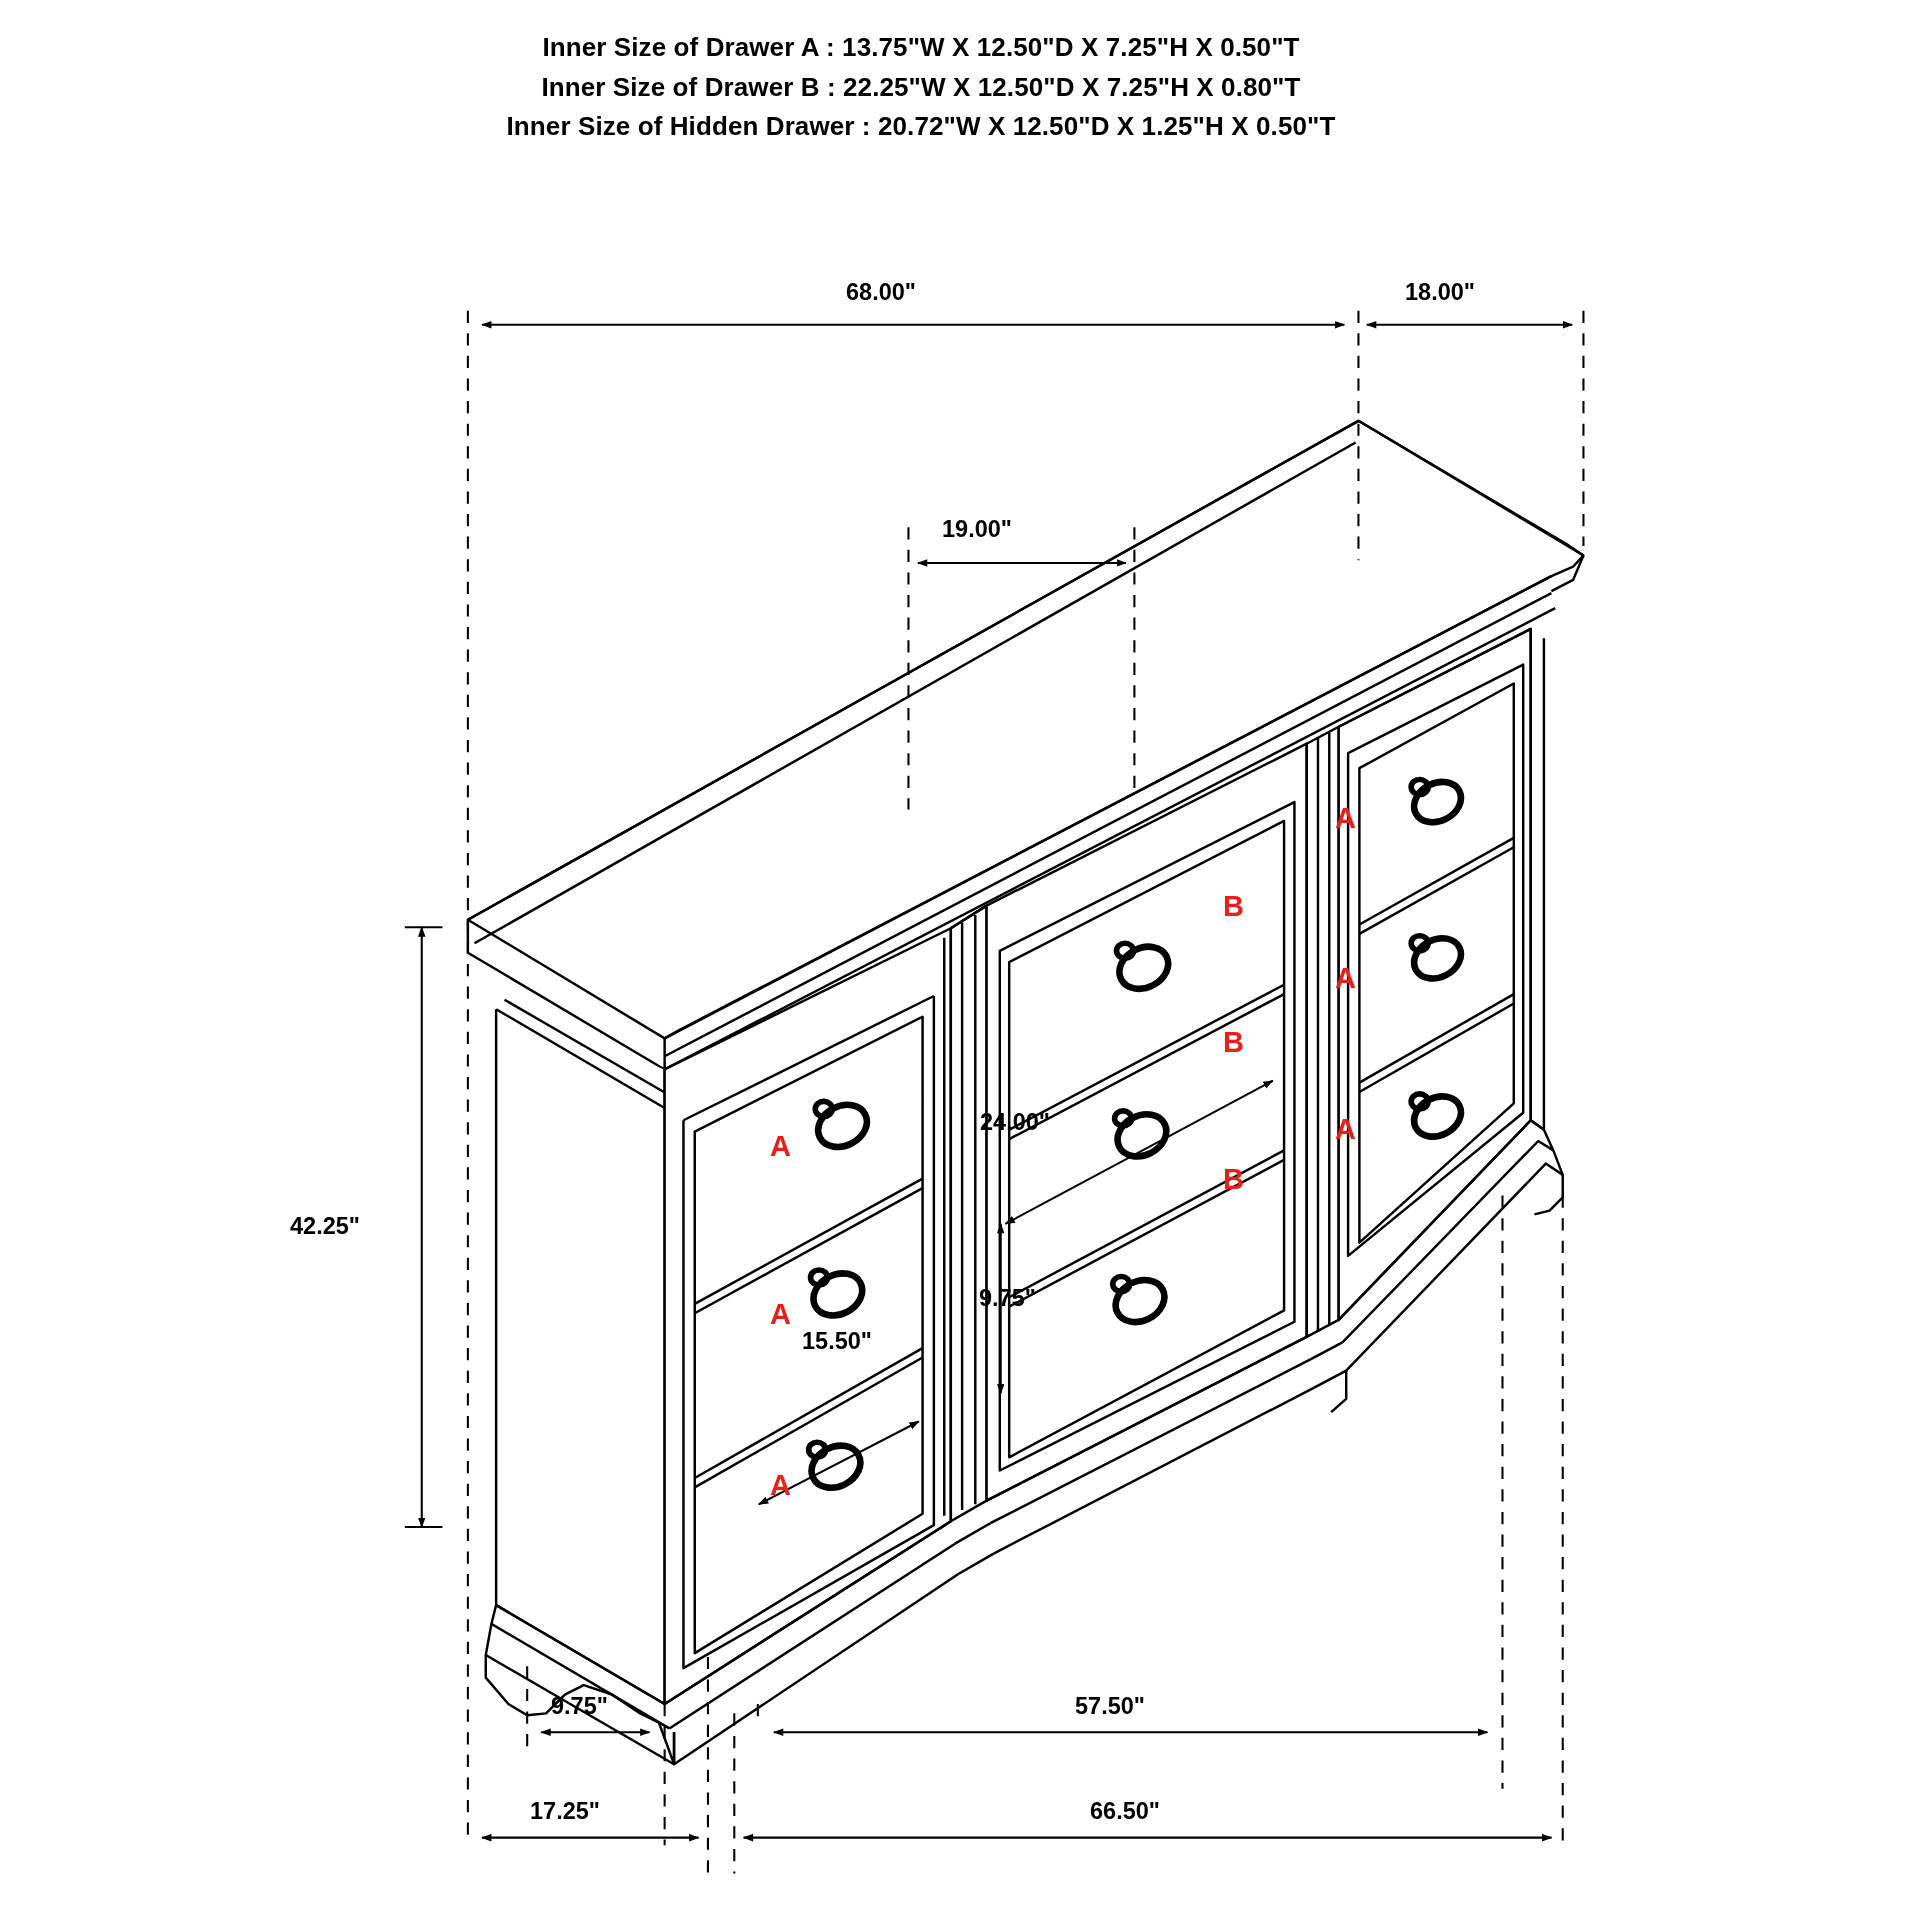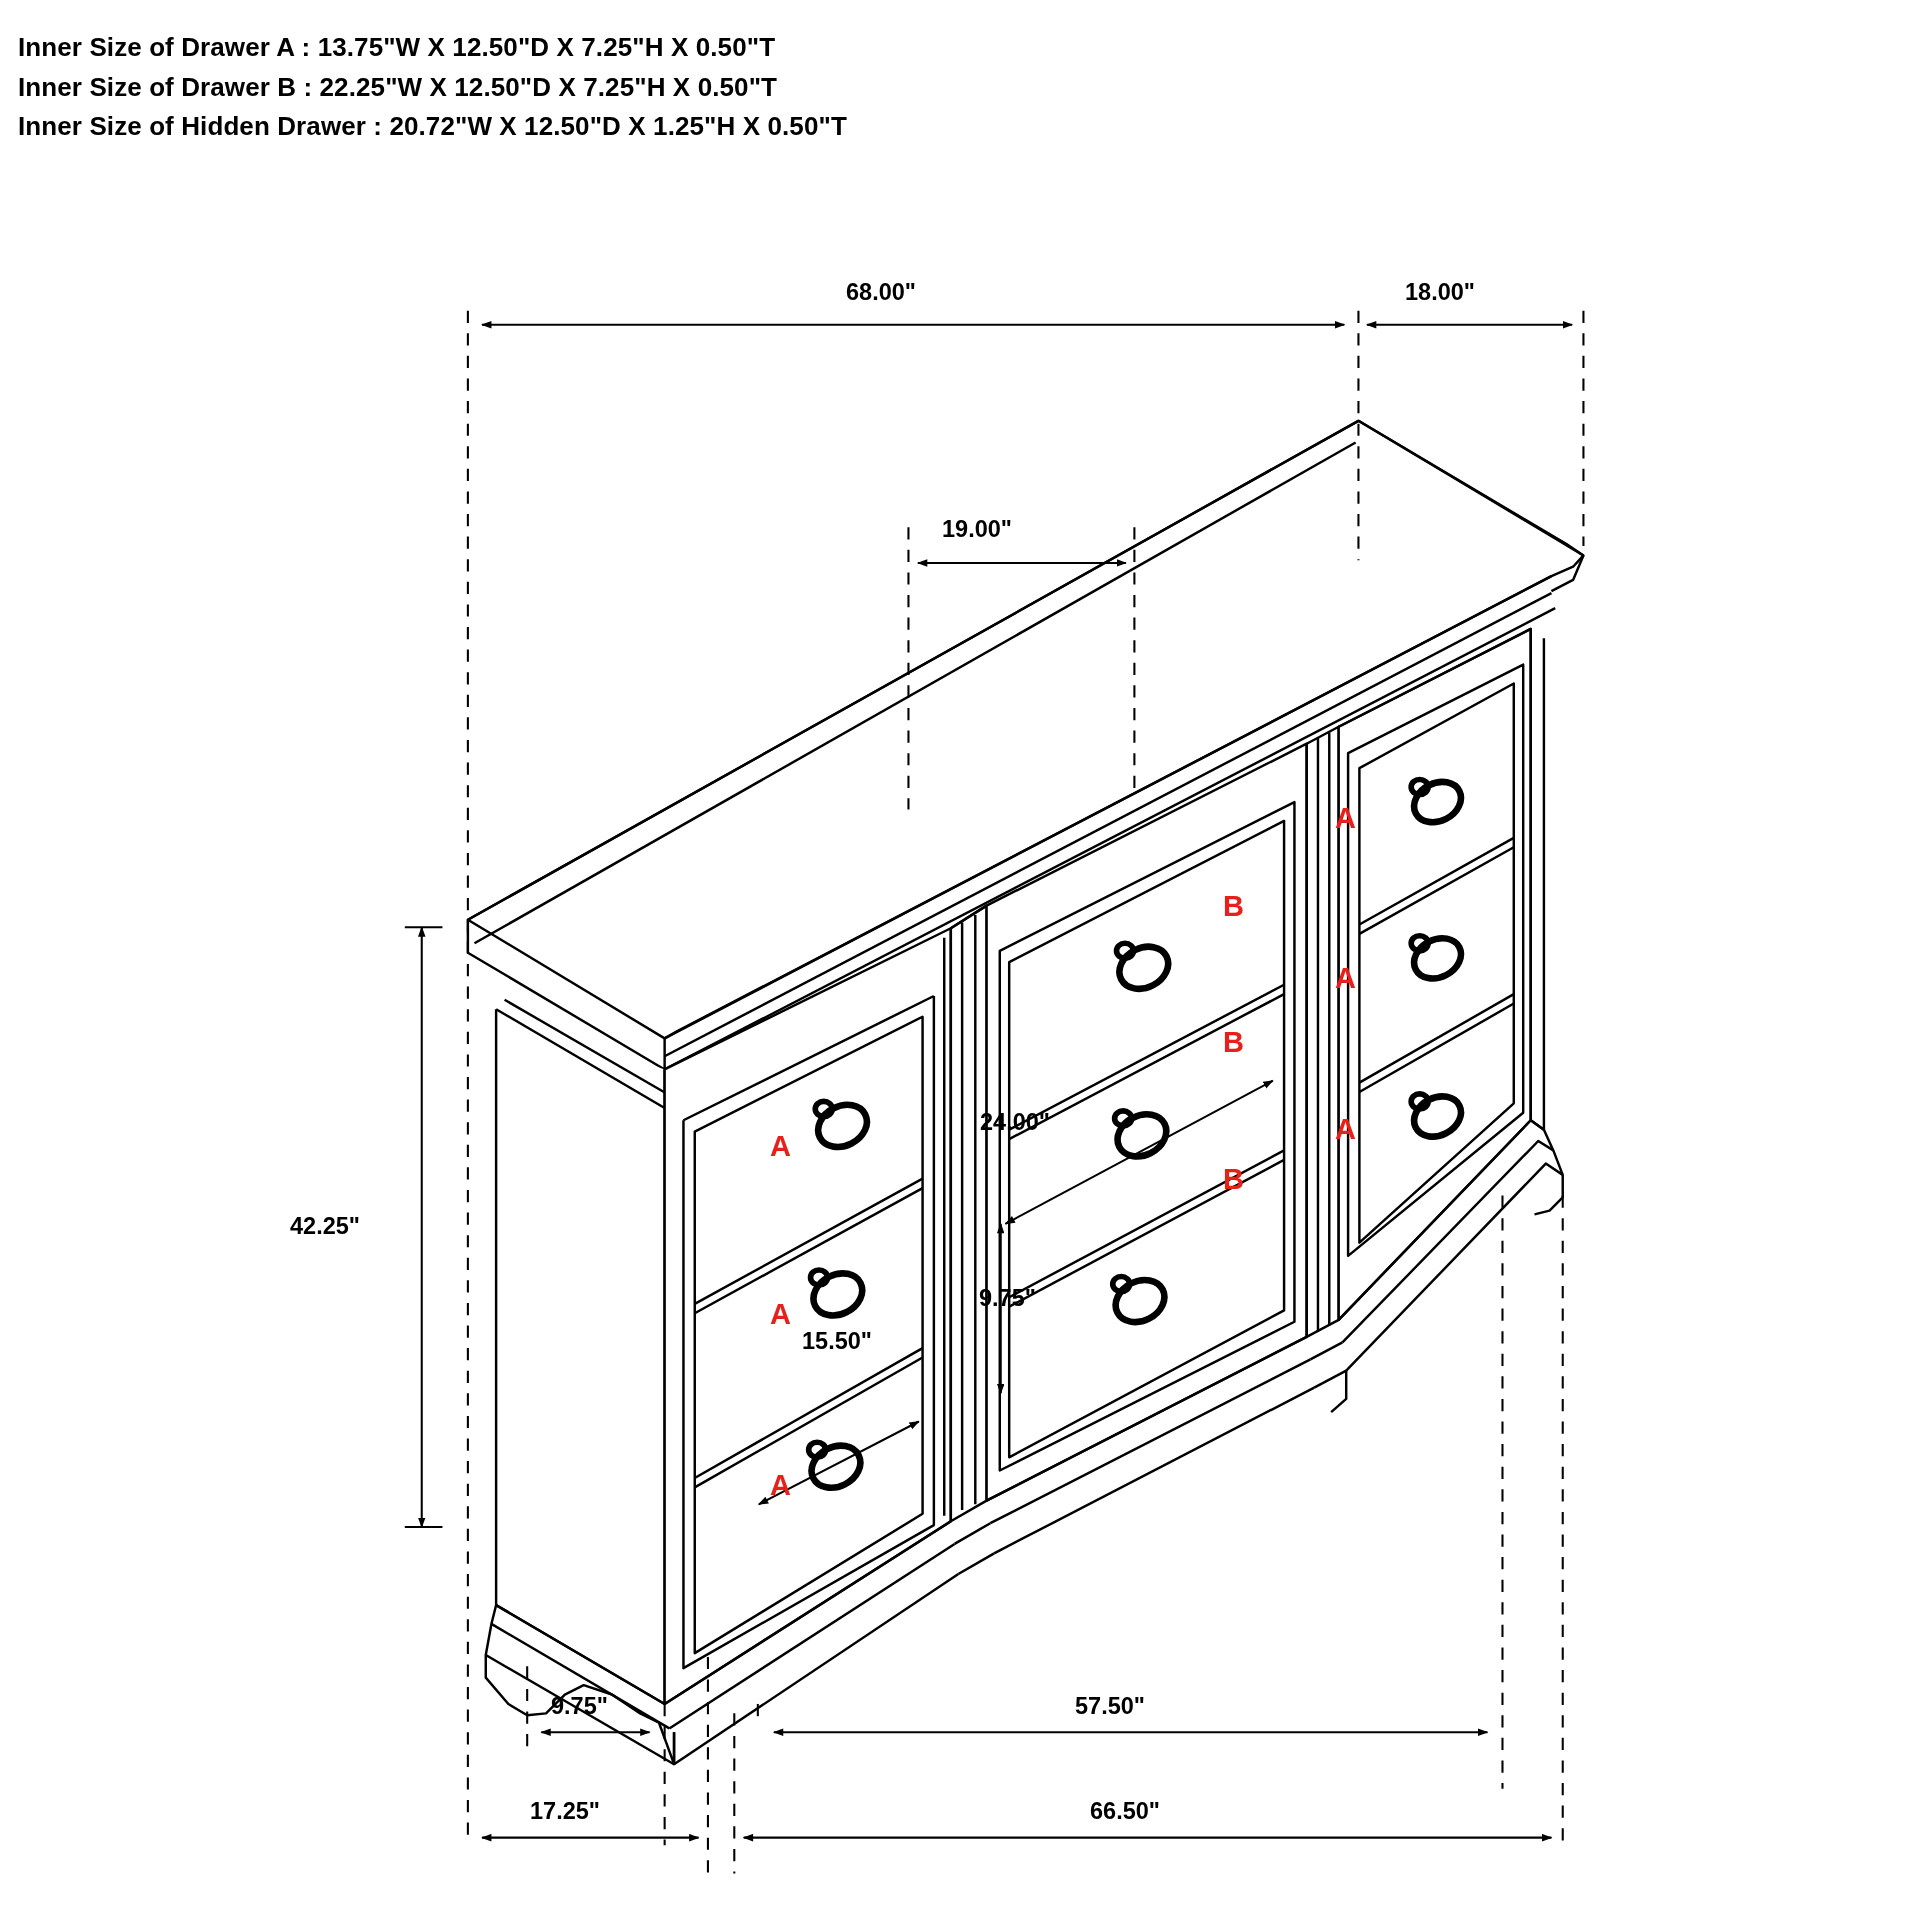--- a/index.html
+++ b/index.html
@@ -1,31 +1,31 @@
 <!DOCTYPE html>
 <html style="font-size:15px"><head>
 <meta charset="utf-8">
 <style>
   html,body{margin:0;padding:0;background:#ffffff;}
   body{width:1928px;height:1928px;font-family:"Liberation Sans",sans-serif;color:#000;}
   #stage{position:relative;width:1928px;height:1928px;overflow:hidden;}
-  .spec-lines{position:absolute;left:18px;top:28px;width:1826px;text-align:left;}
+  .spec-lines{position:absolute;left:8px;top:28px;width:1826px;text-align:center;}
   .spec-line{font-size:26px;font-weight:bold;line-height:1.52;letter-spacing:0.1px;}
   svg#drawing{position:absolute;left:0;top:0;width:1928px;height:1928px;}
   .dim-label{position:absolute;font-size:23.5px;font-weight:bold;white-space:nowrap;}
   .drawer-letter{position:absolute;font-size:29px;font-weight:bold;color:#e8201a;}
 </style>
 </head>
 <body>
 
 <div id="stage">
 
   <div class="spec-lines">
     <div class="spec-line">Inner Size of Drawer A : 13.75"W X 12.50"D X 7.25"H X 0.50"T</div>
-    <div class="spec-line">Inner Size of Drawer B : 22.25"W X 12.50"D X 7.25"H X 0.50"T</div>
+    <div class="spec-line">Inner Size of Drawer B : 22.25"W X 12.50"D X 7.25"H X 0.80"T</div>
     <div class="spec-line">Inner Size of Hidden Drawer : 20.72"W X 12.50"D X 1.25"H X 0.50"T</div>
   </div>
 
   <svg id="drawing" viewBox="0 0 2048 2048">
     <defs>
       <marker id="arrEnd" markerWidth="12" markerHeight="12" refX="10" refY="4" orient="auto" markerUnits="userSpaceOnUse">
         <path d="M0,0 L11,4 L0,8 z" fill="#000"></path>
       </marker>
       <marker id="arrStart" markerWidth="12" markerHeight="12" refX="1" refY="4" orient="auto" markerUnits="userSpaceOnUse">
         <path d="M11,0 L0,4 L11,8 z" fill="#000"></path>

